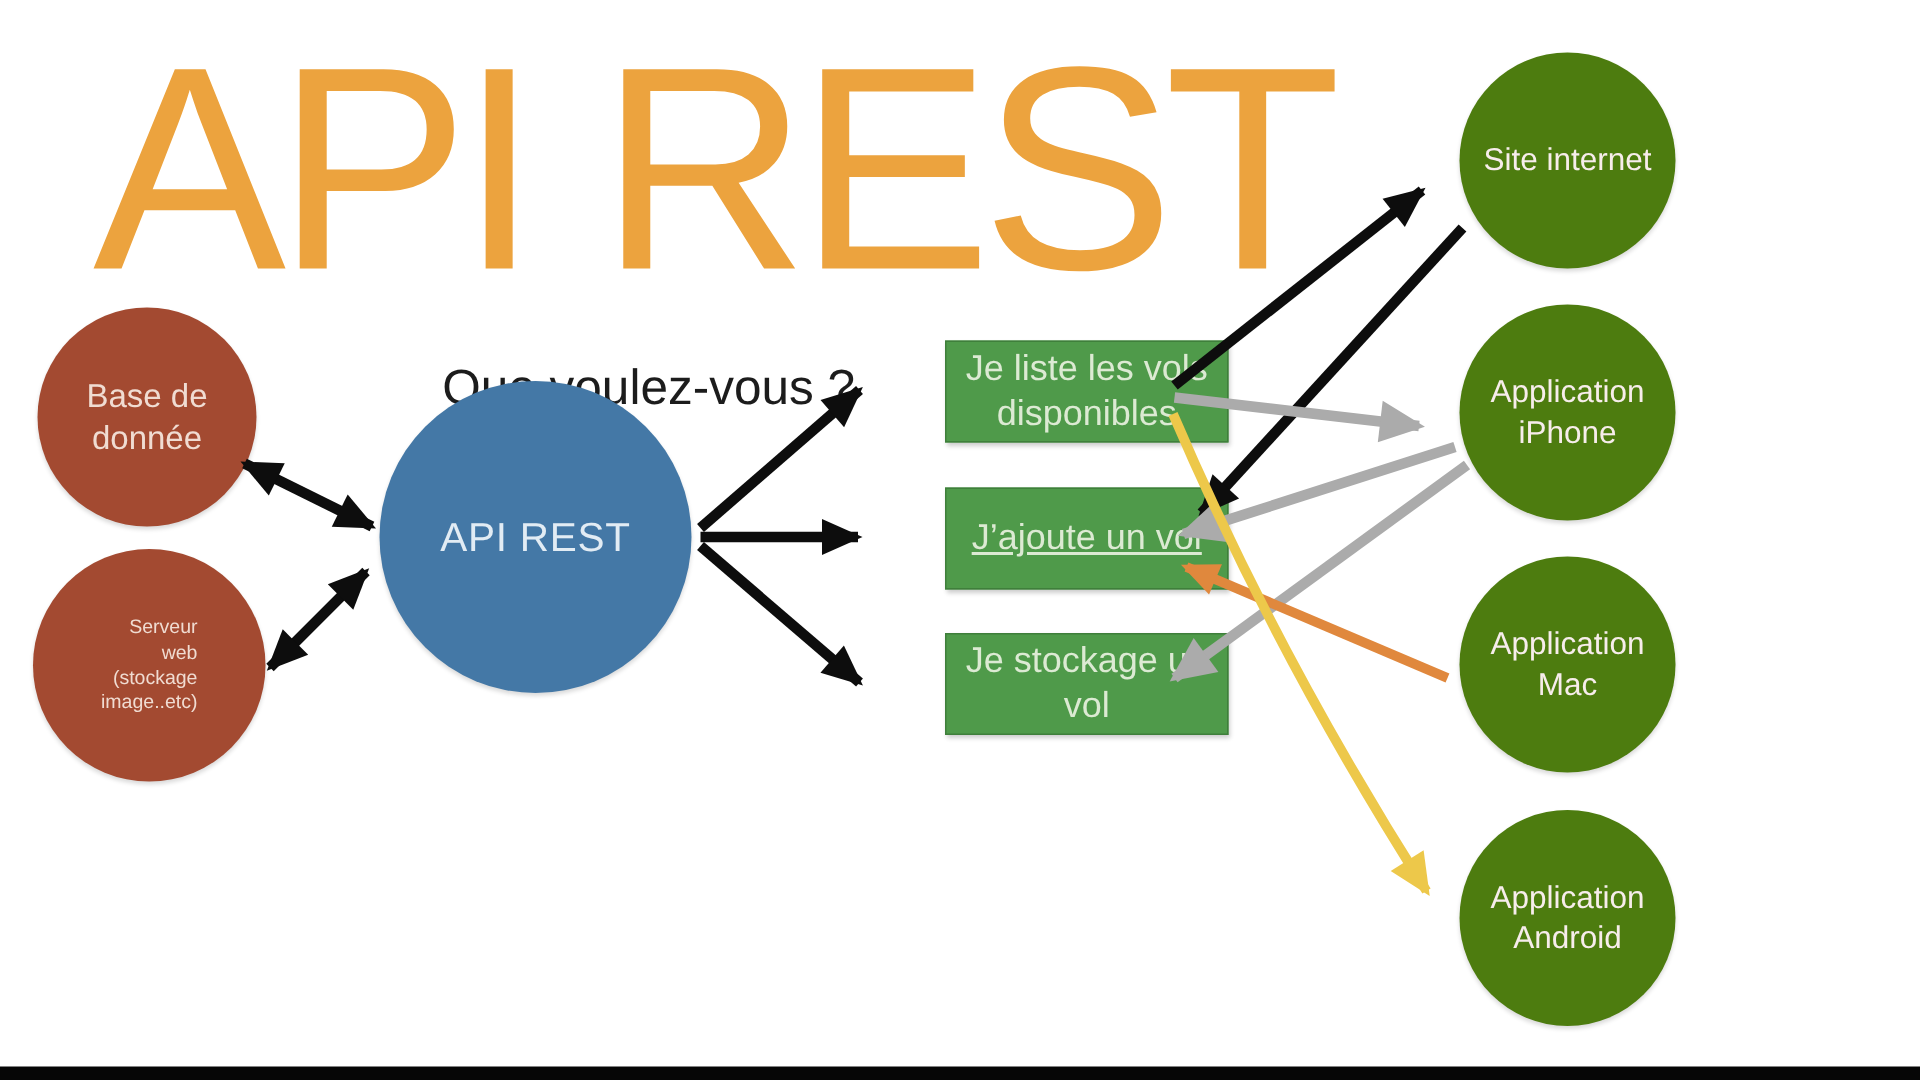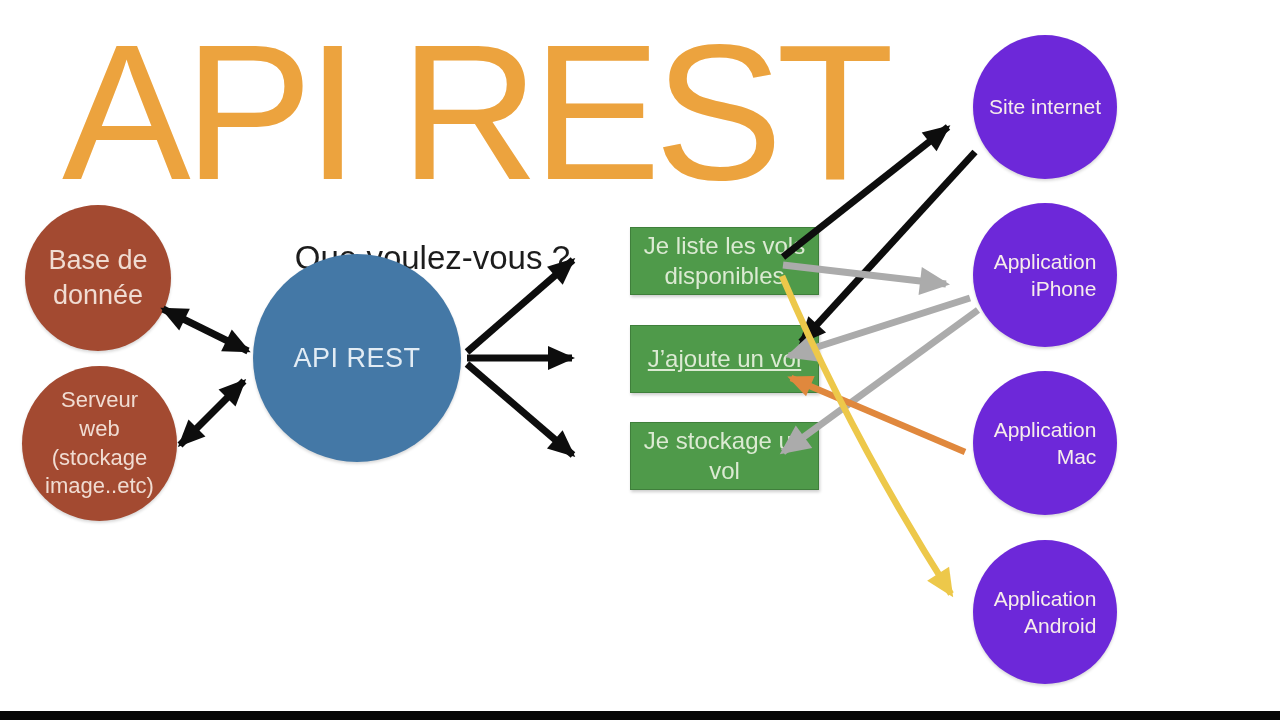--- a/index.html
+++ b/index.html
@@ -28,32 +28,32 @@
   .circle {
     border-radius:50%;
     display:flex; align-items:center; justify-content:center;
     text-align:center;
     white-space:pre-line;
     box-shadow:0 2px 3px rgba(0,0,0,0.15);
   }
   .backend-circle {
     background:#a34a31;
     color:#f0dcd2;
-    font-size:27px; line-height:1.28;
+    font-size:22px; line-height:1.28;
   }
-  .backend-circle.small-text { font-size:22px; line-height:1.3; }
+  .backend-circle.small-text { font-size:13px; line-height:1.3;text-align:right; }
   .api-circle {
     background:#4478a6;
     color:#e2ecf4;
     font-size:27px; letter-spacing:0.5px;
   }
   .client-circle {
-    background:#6d28d9;
+    background:#4d7c0f;
     color:#f7edeb;
-    font-size:21px; line-height:1.3;text-align:right;
+    font-size:21px; line-height:1.3;
   }
   .action-box {
     left:585px; width:189px; height:68px;
     background:#4f9a4a;
     border:1px solid #3f7f3b;
     box-shadow:1px 2px 3px rgba(0,0,0,0.2);
     display:flex; align-items:center; justify-content:center;
     text-align:center;
     white-space:pre-line;
     color:#dcead3;

